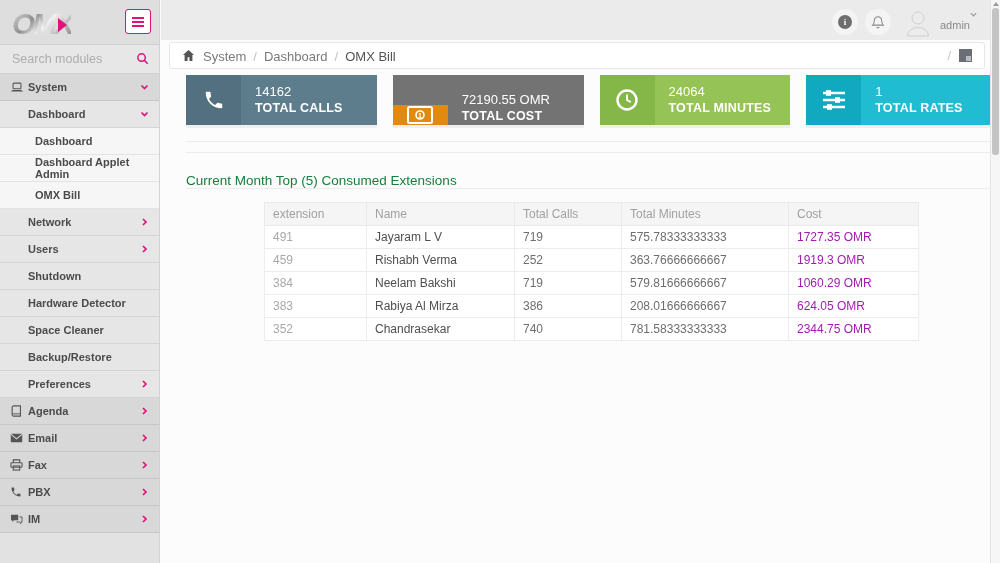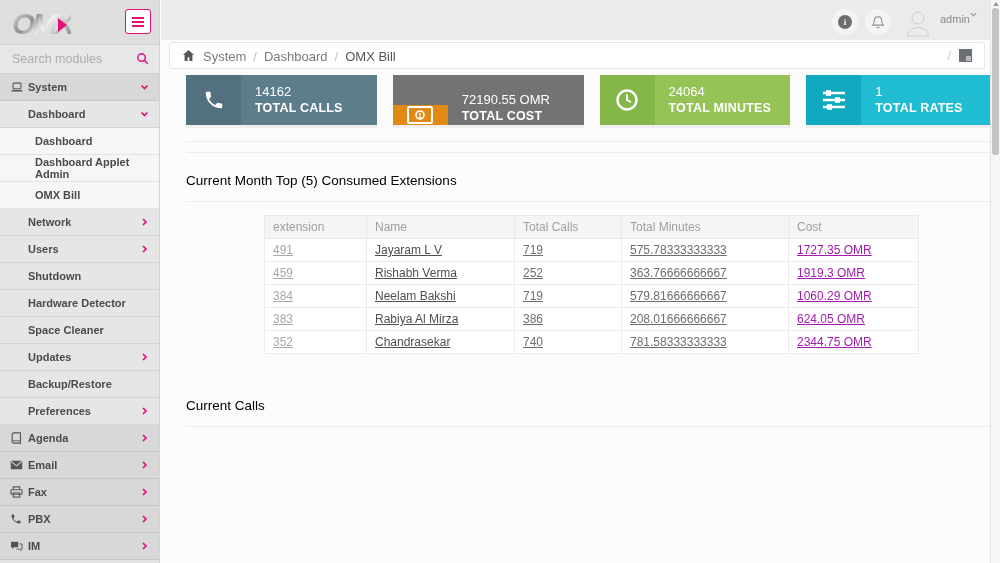--- a/index.html
+++ b/index.html
@@ -38,21 +38,21 @@
   
   .main { position:absolute; left:161px; top:0; width:829px; height:563px; background:#fcfcfc; }
   .topbar { position:relative; height:40px; background:#ebebeb; }
   .round-btn { position:absolute; width:26px; height:26px; border-radius:50%; background:#f4f4f4;
           border:none; cursor:pointer; display:flex; align-items:center; justify-content:center; }
   .info-btn { left:671px; top:9px; }
   .info-inner { width:14px; height:14px; border-radius:50%; background:#6e6e6e; color:#fff; font-size:9px;
           font-weight:bold; display:flex; align-items:center; justify-content:center; font-family:"Liberation Serif",serif; }
   .bell-btn { left:704px; top:9px; color:#8a8a8a; }
   .avatar { position:absolute; left:742px; top:8px; width:30px; height:30px; }
-  .user-label { position:absolute; left:779px; top:13px; font-size:11px; color:#8a8a8a; cursor:pointer; }
+  .user-label { position:absolute; left:779px; top:19px; font-size:11px; color:#8a8a8a; cursor:pointer; }
   .user-caret { position:absolute; left:808px; top:11px; color:#9a9a9a; cursor:pointer; }
 
   .crumb-bar { position:absolute; left:8px; top:42px; width:816px; height:27px; background:#fff;
           border:1px solid #e7e7e7; border-radius:3px; display:flex; align-items:center; padding:0 12px; }
   .crumb-bar .home { color:#555; margin-right:8px; display:flex; cursor:pointer; }
   .crumb-seg { font-size:13px; color:#7a7a7a; cursor:pointer; }
   .crumb-seg.last { color:#555; cursor:default; }
   .crumb-sep { font-size:13px; color:#c2c2c2; margin:0 7px; }
   .crumb-right { margin-left:auto; display:flex; align-items:center; }
   .crumb-right .sep { font-size:13px; color:#c9c9c9; margin-right:8px; }
@@ -65,27 +65,27 @@
   .card { height:50px; display:flex; color:#fff; cursor:pointer; box-shadow:0 3px 0 rgba(0,0,0,0.05); }
   .card-icon-box { width:55px; display:flex; align-items:center; justify-content:center; flex:none; }
   .card-body { display:flex; flex-direction:column; justify-content:center; padding-left:14px; line-height:1.35; }
   .card-value { font-size:13px; }
   .card-label { font-size:12.5px; font-weight:bold; letter-spacing:0.2px; }
 
   .hr { border:none; border-top:1px solid #ececec; height:0; }
   .hr1 { margin-top:16px; }
   .hr2 { margin-top:10px; }
 
-  .section-title { margin-top:20px; padding-bottom:13px; font-size:13.5px; color:#000000;
+  .section-title { margin-top:20px; font-size:13.5px; color:#15803d;
           border-bottom:1px solid #ececec; }
 
   table.data { border-collapse:collapse; margin:13px 0 0 78px; width:654px; table-layout:fixed; }
   table.data th { background:#f5f5f5; color:#a0a0a0; font-weight:normal; font-size:12px; text-align:left;
           padding:4px 0 4px 8px; border:1px solid #e9e9e9; height:22px; }
-  table.data td { font-size:12px; padding:4px 0 4px 8px; border:1px solid #ececec; height:23px; background:#fff;text-decoration:underline; }
+  table.data td { font-size:12px; padding:4px 0 4px 8px; border:1px solid #ececec; height:23px; background:#fff; }
   table.data td.c0 { color:#a8a8a8; }
   table.data td.c1 { color:#4f4f4f; }
   table.data td.c2, table.data td.c3 { color:#6e6e6e; }
   table.data td.c4 { color:#a21caf; }
 
   .section-title.calls { margin-top:44px; }
 
   
   .vscroll { position:absolute; right:0; top:0; width:10px; height:563px; background:#f6f6f6; border-left:1px solid #e4e4e4; }
   .vscroll .arrow { position:absolute; top:2px; left:2px; width:0; height:0;
@@ -167,28 +167,20 @@
           </span>
         </div>
         <div class="menu-item lv1">
           <span>Shutdown</span>
         </div>
         <div class="menu-item lv1">
           <span>Hardware Detector</span>
         </div>
         <div class="menu-item lv1">
           <span>Space Cleaner</span>
-        </div>
-        <div class="menu-item lv1">
-          <span>Updates</span>
-          <span class="chev right">
-            <svg width="9" height="8" viewBox="0 0 8 8">
-              <path d="M1 2.5l3 3 3-3" stroke="currentColor" fill="none" stroke-width="1.7"></path>
-            </svg>
-          </span>
         </div>
         <div class="menu-item lv1">
           <span>Backup/Restore</span>
         </div>
         <div class="menu-item lv1">
           <span>Preferences</span>
           <span class="chev right">
             <svg width="9" height="8" viewBox="0 0 8 8">
               <path d="M1 2.5l3 3 3-3" stroke="currentColor" fill="none" stroke-width="1.7"></path>
             </svg>
@@ -413,21 +405,20 @@
             <tr>
               <td class="c0">352</td>
               <td class="c1">Chandrasekar</td>
               <td class="c2">740</td>
               <td class="c3">781.58333333333</td>
               <td class="c4">2344.75 OMR</td>
             </tr>
           </tbody>
       </table>
 
-      <div class="section-title calls">Current Calls</div>
     </div>
   </div>
 
   <div class="vscroll">
     <div class="arrow"></div>
     <div class="thumb"></div>
   </div>
 </div>
 
 </body></html>

